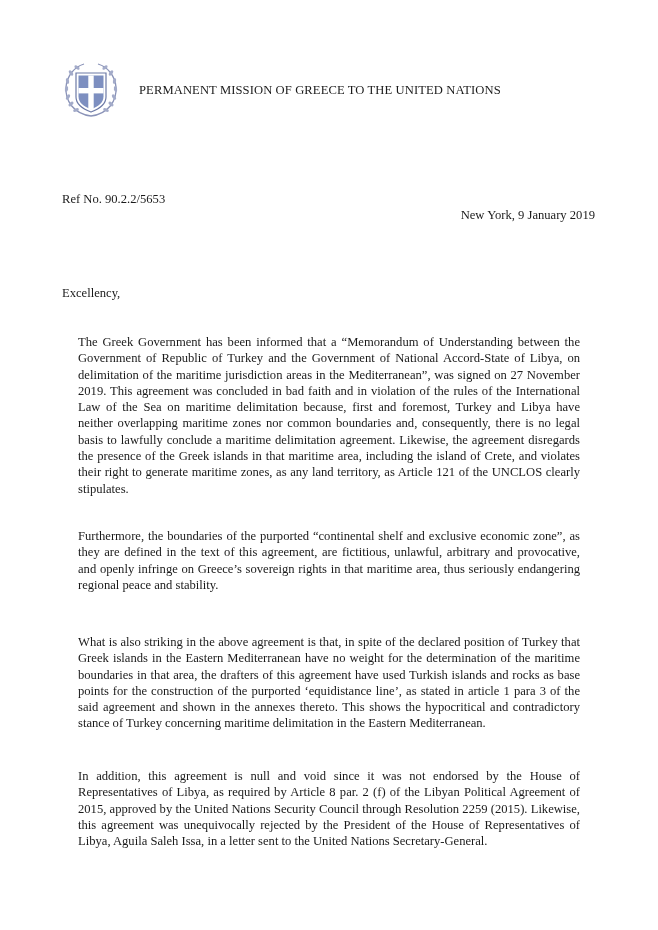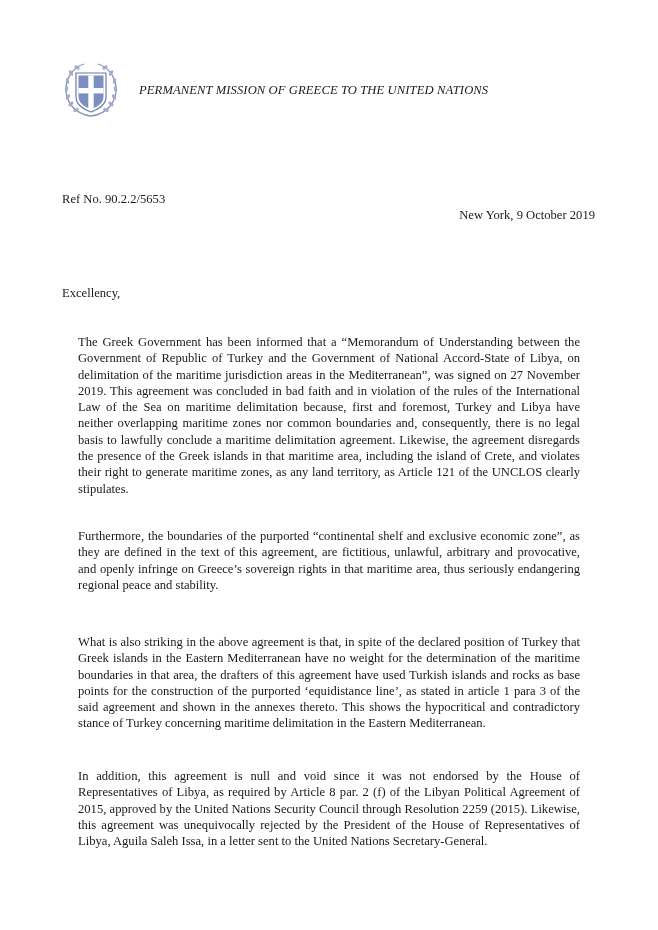--- a/index.html
+++ b/index.html
@@ -16,21 +16,20 @@
       color: #1a1a1a;
       font-size: 12.6px;
       line-height: 16.3px;
     }
     .letterhead {
       position: absolute;
       left: 62px;
       top: 61px;
       width: 560px;
       height: 60px;
-      font-style: italic;
     }
     .emblem {
       position: absolute;
       left: 0;
       top: 0;
       width: 58px;
       height: 58px;
     }
     .mission-title {
       position: absolute;
@@ -103,21 +102,21 @@
       <path d="M16.5 14.5 H41.5 V35.5 C41.5 42, 36 45.5, 29 48.3 C22 45.5, 16.5 42, 16.5 35.5 Z" fill="#7d8fc0"></path>
 
       <rect x="26.3" y="14.5" width="5.4" height="34" fill="#ffffff"></rect>
       <rect x="16.5" y="27" width="25" height="5.4" fill="#ffffff"></rect>
     </svg>
   </div>
   <div class="mission-title">PERMANENT MISSION OF GREECE TO THE UNITED NATIONS</div>
 </div>
 
 <div class="ref">Ref No. 90.2.2/5653</div>
-<div class="place-date">New York, 9 October 2019</div>
+<div class="place-date">New York, 9 January 2019</div>
 
 <div class="salutation">Excellency,</div>
 
 <div class="body-text" id="p1">
   <p>The Greek Government has been informed that a “Memorandum of Understanding between the Government of Republic of Turkey and the Government of National Accord-State of Libya, on delimitation of the maritime jurisdiction areas in the Mediterranean”, was signed on 27 November 2019. This agreement was concluded in bad faith and in violation of the rules of the International Law of the Sea on maritime delimitation because, first and foremost, Turkey and Libya have neither overlapping maritime zones nor common boundaries and, consequently, there is no legal basis to lawfully conclude a maritime delimitation agreement. Likewise, the agreement disregards the presence of the Greek islands in that maritime area, including the island of Crete, and violates their right to generate maritime zones, as any land territory, as Article 121 of the UNCLOS clearly stipulates.</p>
 </div>
 <div class="body-text" id="p2">
   <p>Furthermore, the boundaries of the purported “continental shelf and exclusive economic zone”, as they are defined in the text of this agreement, are fictitious, unlawful, arbitrary and provocative, and openly infringe on Greece’s sovereign rights in that maritime area, thus seriously endangering regional peace and stability.</p>
 </div>
 <div class="body-text" id="p3">

